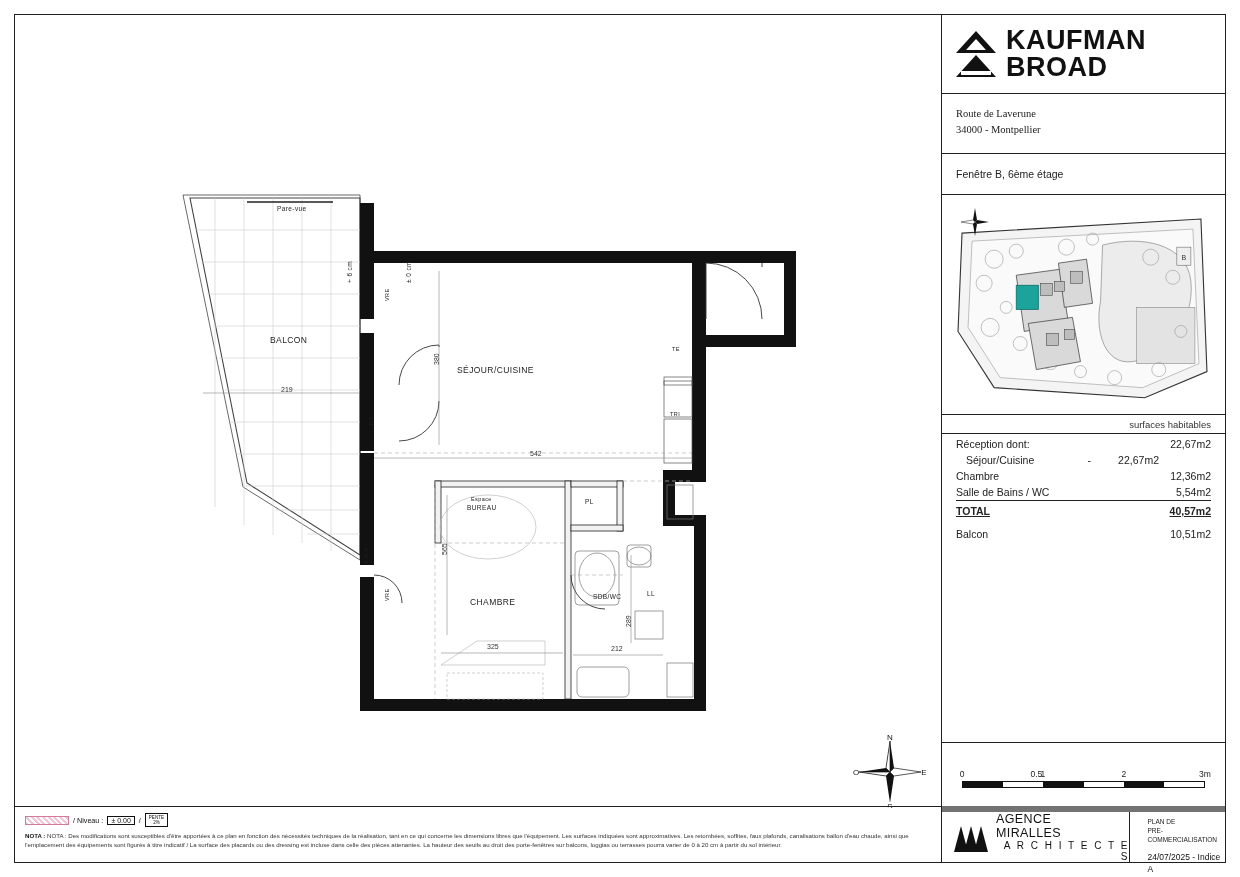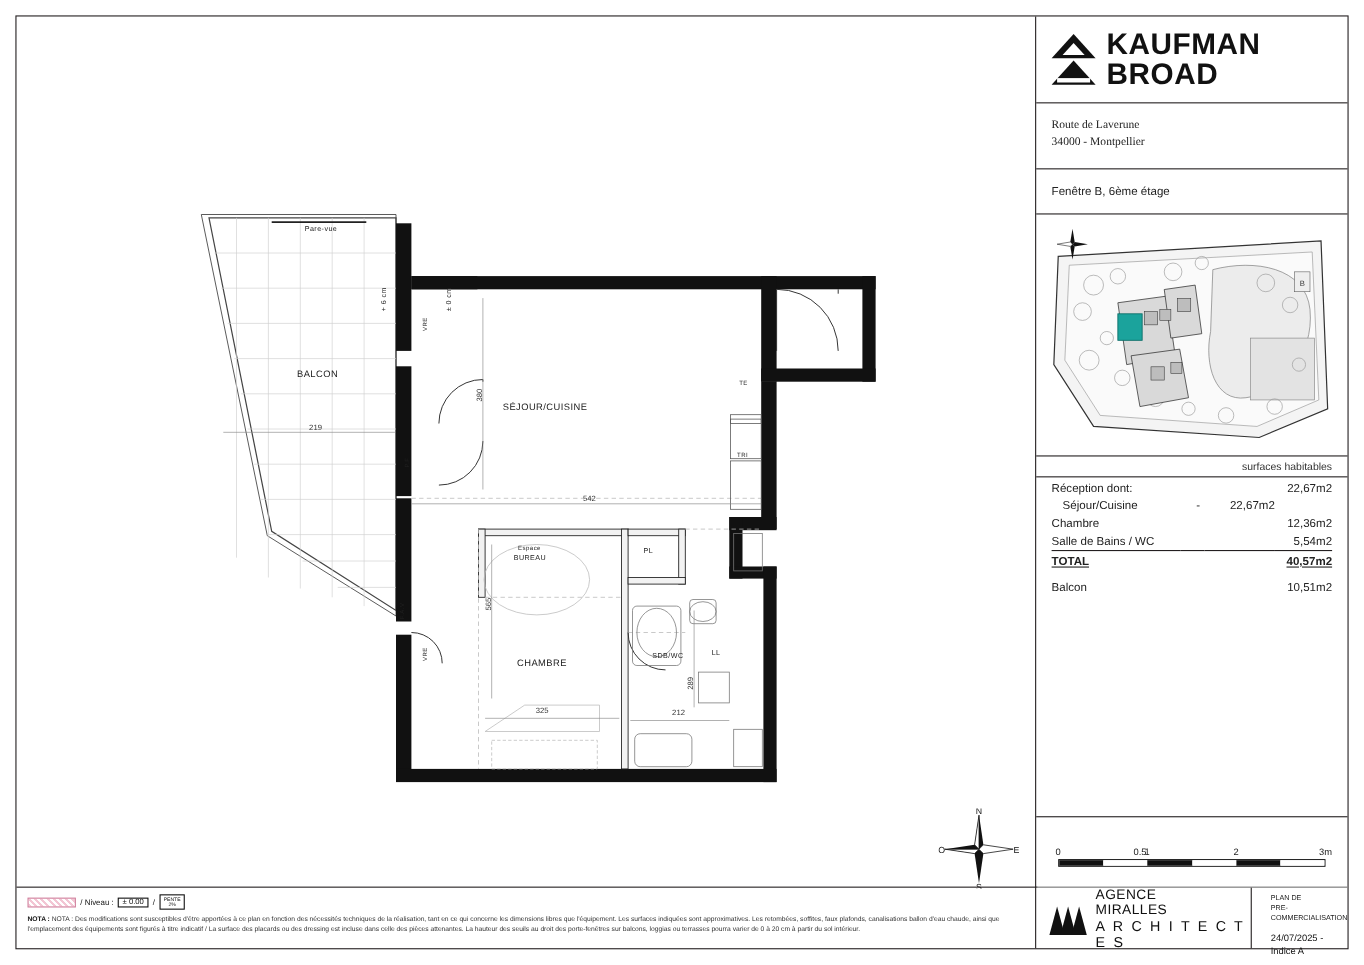--- a/index.html
+++ b/index.html
@@ -75,33 +75,33 @@
   .scalebar-sec { position:absolute; left:0; right:0; bottom:56px; height:64px; border-top:1px solid #231f20; }
   .sb-inner { padding:26px 20px 0 20px; }
   .sb-nums { position:relative; height:12px; font-size:8.5px; color:#222; }
   .sb-nums span { position:absolute; transform:translateX(-50%); }
   .sb-bar { display:flex; height:7px; border:1px solid #111; }
   .sb-bar i { display:block; height:100%; flex:1 1 0; }
   .sb-bar i.dark { background:#111; }
   .sb-bar i.light { background:#fff; }
 
   
-  .arch-sec { position:absolute; left:0; right:0; bottom:0; height:56px; border-top:1px solid #737373; display:flex; }
+  .arch-sec { position:absolute; left:0; right:0; bottom:0; height:56px; border-top:6px solid #737373; display:flex; }
   .arch-left { flex:1 1 auto; display:flex; align-items:center; gap:8px; padding-left:12px; }
   .am-mark { width:34px; height:30px; position:relative; flex:0 0 auto; }
   .am-mark .m1, .am-mark .m2, .am-mark .m3 {
     position:absolute; bottom:0; width:0; height:0;
     border-left:7px solid transparent; border-right:7px solid transparent; border-bottom:26px solid #111;
   }
   .am-mark .m1 { left:0; }
   .am-mark .m2 { left:10px; }
   .am-mark .m3 { left:20px; }
   .am-text div.l1 { font-size:12.5px; letter-spacing:0.4px; color:#111; }
   .am-text div.l2 { font-size:12.5px; letter-spacing:0.4px; color:#111; }
-  .am-text div.l3 { font-size:13px; letter-spacing:2px; color:#111; }
+  .am-text div.l3 { font-size:10px; letter-spacing:2px; color:#111;text-align:right; }
   .arch-right { width:98px; border-left:1px solid #231f20; font-size:6.5px; color:#222; padding-top:6px; line-height:1.35;padding-left:17px; }
   .arch-right .date { font-size:8.5px; margin-top:8px; color:#111; }
 
   
   .legend {
     position:absolute; left:0; bottom:0; width:928px; height:56px;
     border-top:1px solid #231f20;
     padding:6px 8px 4px 10px;
   }
   .legend-line1 { font-size:7.2px; color:#111; display:flex; align-items:center; gap:4px; flex-wrap:nowrap; }

